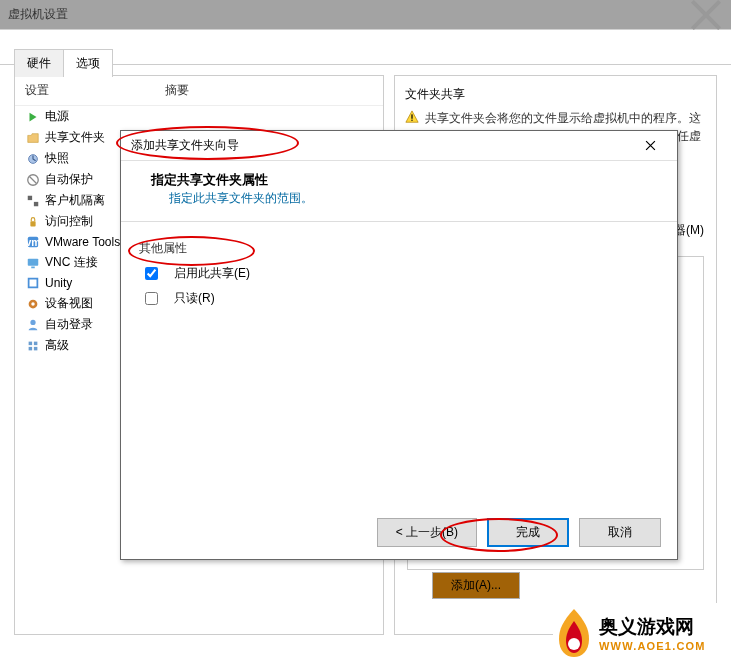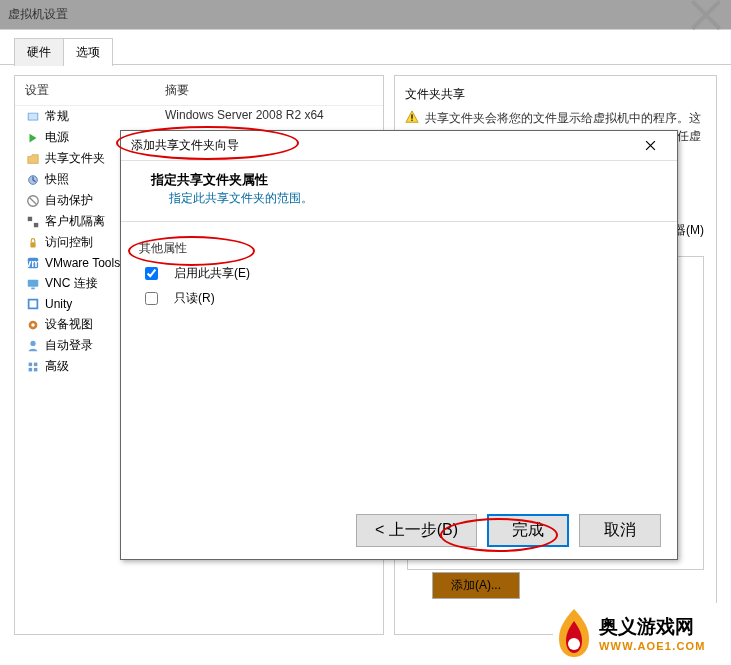--- a/index.html
+++ b/index.html
@@ -1,21 +1,21 @@
 <!DOCTYPE html>
 <html><head>
 <meta charset="utf-8">
 <style>
 *{box-sizing:border-box;margin:0;padding:0;font-family:"Microsoft YaHei","SimSun",sans-serif;font-size:12px;}
 body{background:#fff;width:731px;height:665px;overflow:hidden;position:relative;}
 .titlebar{height:30px;background:#a3a3a3;border-bottom:1px solid #d0d0d0;display:flex;align-items:center;padding:0 8px;}
 .titlebar .title{flex:1;color:#333;}
 .titlebar .close{width:34px;height:28px;display:flex;align-items:center;justify-content:center;color:#888;cursor:pointer;font-size:12px;}
 .tabs{display:flex;padding:6px 0 0 14px;border-bottom:1px solid #ccc;}
-.tab{padding:5px 12px;border:1px solid #ccc;border-bottom:none;background:#fff;margin-right:-1px;cursor:pointer;position:relative;top:2px;}
+.tab{padding:5px 12px;border:1px solid #ccc;border-bottom:none;background:#fff;margin-right:-1px;cursor:pointer;position:relative;top:13px;}
 .tab.inactive{background:#f0f0f0;}
 .tab.active{background:#fff;z-index:2;}
 .content{display:flex;padding:10px 14px;gap:10px;}
 .leftpanel{width:370px;border:1px solid #ccc;background:#fff;}
 .headers{display:flex;padding:6px 10px;border-bottom:1px solid #eee;}
 .headers .h1{width:140px;color:#333;}
 .headers .h2{color:#333;}
 .listrow{display:flex;padding:2px 10px;}
 .listrow .name{width:140px;display:flex;align-items:center;gap:4px;}
 .listrow .val{color:#333;}
@@ -34,21 +34,21 @@
 .wtitle .x{width:34px;height:26px;display:flex;align-items:center;justify-content:center;cursor:pointer;}
 .wtitle .x svg{width:11px;height:11px;}
 .whead{padding:10px 24px 14px 40px;border-bottom:1px solid #ddd;}
 .whead .big{font-weight:bold;font-size:13px;color:#000;margin-left:-10px;}
 .whead .sub{color:#0369a1;margin-top:1px;margin-left:8px;}
 .wbody{padding:18px 18px;}
 .group{font-size:12px;color:#333;margin-bottom:8px;}
 .chkrow{display:flex;align-items:center;gap:16px;margin:8px 0 8px 6px;}
 .chkrow input{width:13px;height:13px;}
 .wbtns{position:absolute;bottom:12px;right:16px;display:flex;gap:10px;}
-.wbtn{padding:4px 18px;border:1px solid #adadad;background:#e1e1e1;cursor:pointer;font-size:16px;min-width:82px;}
+.wbtn{padding:4px 18px;border:1px solid #adadad;background:#e1e1e1;cursor:pointer;font-size:12px;min-width:82px;}
 .wbtn.primary{border:2px solid #0078d7;background:#e1e1e1;}
 
 .ann{position:absolute;border:2px solid #d00;border-radius:50%;pointer-events:none;z-index:200;}
 .a1{left:116px;top:126px;width:183px;height:34px;}
 .a2{left:128px;top:236px;width:127px;height:30px;}
 .a3{left:440px;top:518px;width:118px;height:34px;}
 
 .mainbtns{position:absolute;bottom:14px;right:55px;display:flex;gap:10px;z-index:5;}
 .addbtn{position:absolute;left:428px;top:572px;z-index:4;}
 
@@ -74,32 +74,20 @@
   <div class="tab active">选项</div>
 </div>
 
 <div class="content">
   <div class="leftpanel" style="height:560px;">
     <div class="headers">
       <div class="h1">设置</div>
       <div class="h2">摘要</div>
     </div>
     <div id="listrows">
-        <div class="listrow">
-          <div class="name">
-            <span class="icon">
-              <svg viewBox="0 0 16 16">
-                <rect x="2" y="3" width="12" height="9" rx="1" fill="#6ba4e0"></rect>
-                <rect x="3" y="4" width="10" height="7" fill="#cfe4f7"></rect>
-              </svg>
-            </span>
-            <span>常规</span>
-          </div>
-          <div class="val">Windows Server 2008 R2 x64</div>
-        </div>
         <div class="listrow">
           <div class="name">
             <span class="icon">
               <svg viewBox="0 0 16 16">
                 <path d="M4 3 L12 8 L4 13 Z" fill="#3cb043"></path>
               </svg>
             </span>
             <span>电源</span>
           </div>
         </div>

